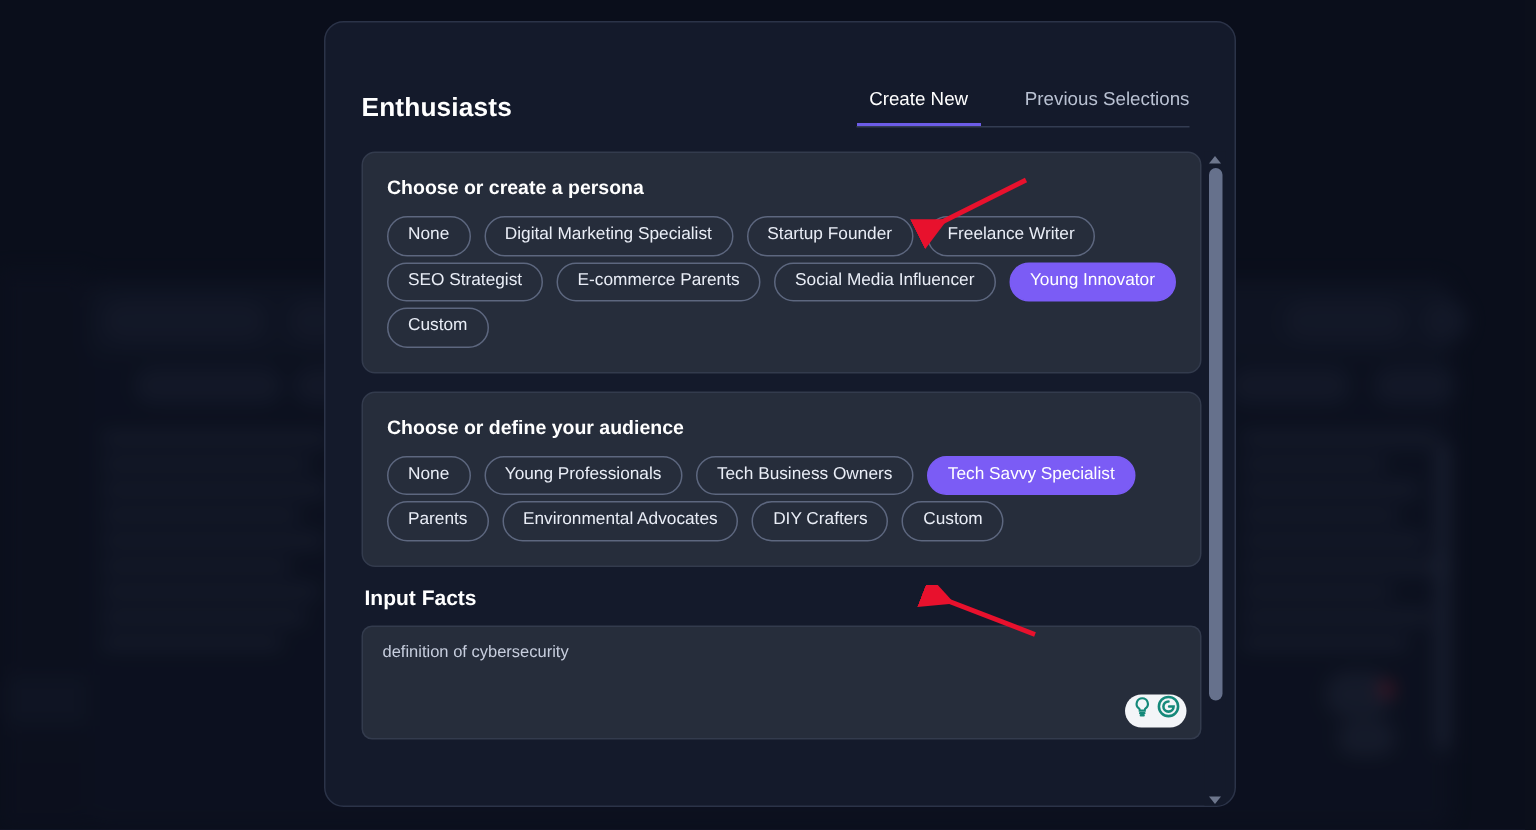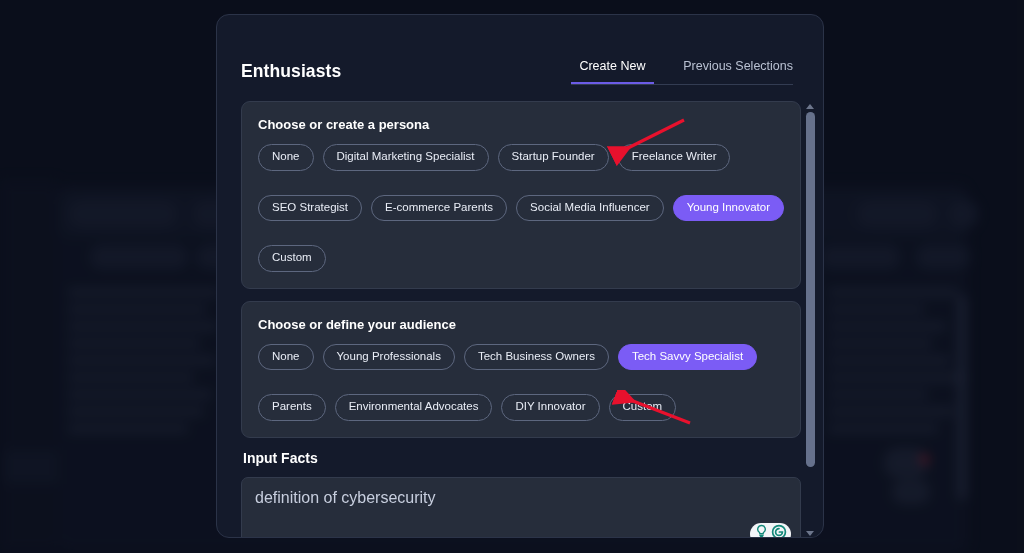--- a/index.html
+++ b/index.html
@@ -179,21 +179,21 @@
   .card-title {
     font-size: 13px;
     font-weight: bold;
     color: #ffffff;
     margin-bottom: 12px;
   }
 
   .chips {
     display: flex;
     flex-wrap: wrap;
-    gap: 24px 9px;
+    gap: 4px 9px;
   }
 
   .chip {
     font-size: 11.5px;
     color: #e9edf6;
     background: transparent;
     border: 1px solid #5d6piece;
     border: 1px solid #5d677f;
     border-radius: 14px;
     padding: 6px 13px 7px 13px;
@@ -217,21 +217,21 @@
 
   .facts-box {
     position: relative;
     height: 76px;
     background: #262d3b;
     border: 1px solid #333b4d;
     border-radius: 7px;
     padding: 11px 13px;
   }
   .facts-text {
-    font-size: 16px;
+    font-size: 11px;
     color: #c7cede;
   }
 
   .grammarly {
     position: absolute;
     right: 9px; bottom: 7px;
     height: 22px;
     background: #f3f5f8;
     border-radius: 11px;
     display: flex;
@@ -366,21 +366,21 @@
 
     <div class="card">
       <div class="card-title">Choose or define your audience</div>
       <div class="chips">
         <button class="chip">None</button>
         <button class="chip">Young Professionals</button>
         <button class="chip">Tech Business Owners</button>
         <button class="chip selected">Tech Savvy Specialist</button>
         <button class="chip">Parents</button>
         <button class="chip">Environmental Advocates</button>
-        <button class="chip">DIY Innovator</button>
+        <button class="chip">DIY Crafters</button>
         <button class="chip">Custom</button>
       </div>
     </div>
 
     <div class="facts-title">Input Facts</div>
     <div class="facts-box">
       <div class="facts-text">definition of cybersecurity</div>
 
       <div class="grammarly">
         <span>

